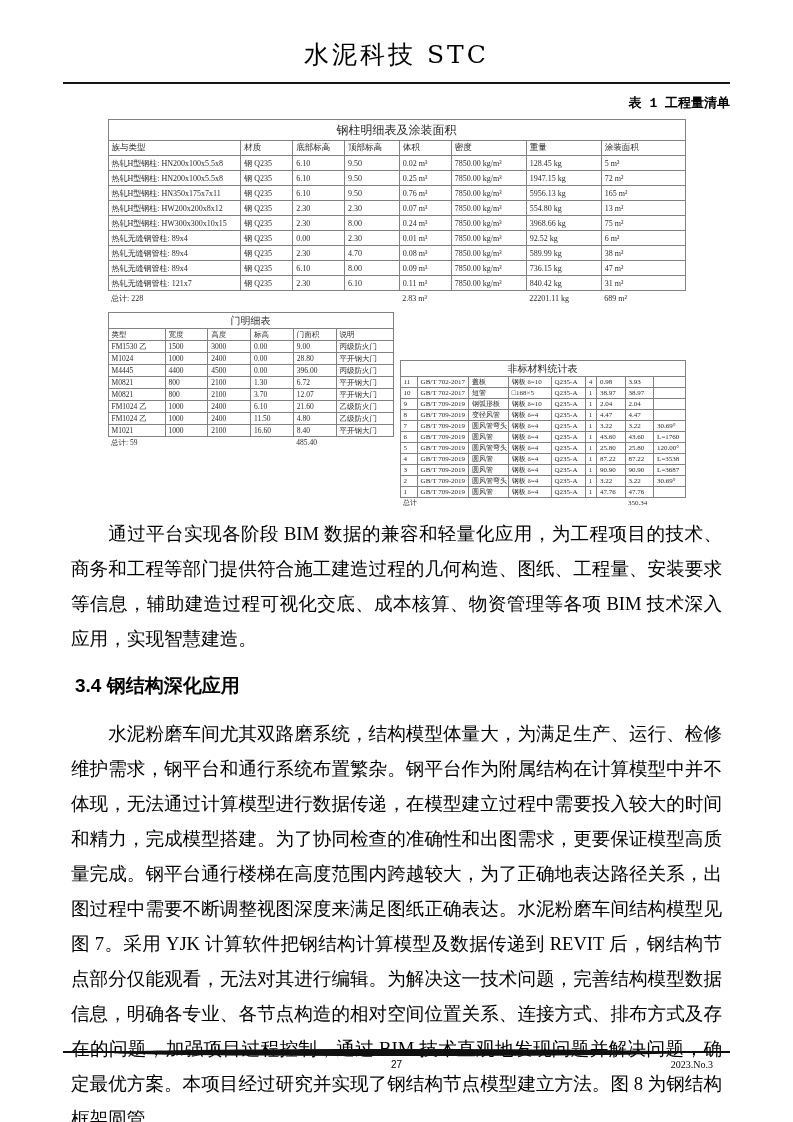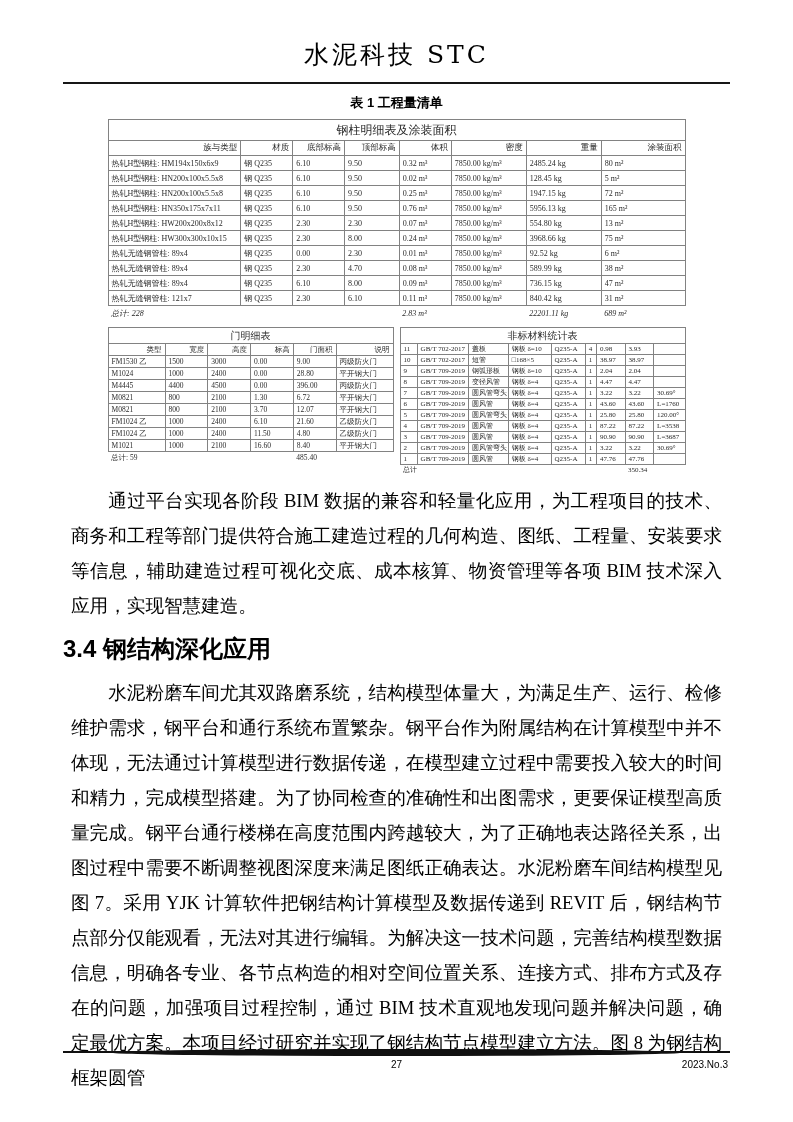--- a/index.html
+++ b/index.html
@@ -9,63 +9,63 @@
     position:relative;overflow:hidden;
   }
   .page{padding:0 63px;box-sizing:border-box;}
 
   .journal-title{
     margin-top:38px;text-align:center;font-size:25px;letter-spacing:3px;
     font-family:"DejaVu Serif", serif;
   }
   .header-rule{margin-top:11px;border-top:2px solid #161616;}
   .table-caption{
-    margin-top:10px;text-align:center;font-weight:bold;font-size:13px;
-    font-family:Liberation Sans, sans-serif;
+    margin-top:10px;text-align:right;font-weight:bold;font-size:13px;
+    font-family:Liberation Mono, monospace;
   }
 
   .tables{width:578px;margin:7px auto 0;color:#2a2a2a;}
   table{border-collapse:collapse;table-layout:fixed;width:100%;}
   th,td{
     border:1px solid #828282;padding:0 3px;font-weight:normal;
     overflow:hidden;white-space:nowrap;text-align:left;
   }
   th.title{text-align:center;font-size:12px;height:20px;}
-  tr.cols th{text-align:right;}
+  tr.cols th{text-align:left;}
   tfoot td{border:none;}
 
   .steel{font-size:8px;}
   .steel tr.cols th{height:14px;font-size:8.5px;}
   .steel td{height:14px;}
-  .steel tfoot td{height:14px;font-style:italic;}
+  .steel tfoot td{height:14px;}
 
   .sub-tables{display:flex;gap:6px;margin-top:7px;align-items:flex-start;}
   .door,.material{width:286px;}
   .door{font-size:7.5px;}
   .door th.title,.material th.title{font-size:10px;height:15px;}
   .door tr.cols th{height:11px;}
   .door td{height:11px;}
-  .material{font-size:7px;}
+  .material{font-size:7px;margin-top:48px;}
   .material td{height:10px;}
 
   .body-text{margin-top:5px;font-size:18.6px;line-height:35px;text-align:justify;}
   .para{margin:8px;text-indent:2em;}
   .section-heading{
-    margin:0;font-size:24px;font-weight:bold;line-height:36px;
+    margin:12px;font-size:19px;font-weight:bold;line-height:36px;
     font-family:"Liberation Sans", sans-serif;text-align:left;
   }
 
   .footer{position:absolute;left:63px;right:63px;top:1049px;}
   .footer-bar{position:relative;height:8px;}
   .footer-bar .line{position:absolute;top:2px;left:0;right:0;height:2px;background:#101010;}
   .footer-bar .lens{position:absolute;top:0;left:7%;right:7%;height:7px;background:#101010;border-radius:50%;}
   .footer-row{position:relative;margin-top:2px;height:16px;
     font-family:"Liberation Sans", sans-serif;font-size:10px;}
   .page-num{display:block;text-align:center;}
-  .issue{position:absolute;right:2px;top:0;}
+  .issue{position:absolute;right:17px;top:0;font-family:Liberation Serif, serif;}
 </style>
 </head>
 <body>
 
 <div class="page">
 
   <div class="journal-title">水泥科技 STC</div>
   <div class="header-rule"></div>
   <div class="table-caption">表 1 工程量清单</div>
 
@@ -93,30 +93,20 @@
             <th>底部标高</th>
             <th>顶部标高</th>
             <th>体积</th>
             <th>密度</th>
             <th>重量</th>
             <th>涂装面积</th>
           </tr>
       </thead>
       <tbody>
 
-          <tr>
-            <td>热轧H型钢柱: HM194x150x6x9</td>
-            <td>钢 Q235</td>
-            <td>6.10</td>
-            <td>9.50</td>
-            <td>0.32 m³</td>
-            <td>7850.00 kg/m³</td>
-            <td>2485.24 kg</td>
-            <td>80 m²</td>
-          </tr>
 
           <tr>
             <td>热轧H型钢柱: HN200x100x5.5x8</td>
             <td>钢 Q235</td>
             <td>6.10</td>
             <td>9.50</td>
             <td>0.02 m³</td>
             <td>7850.00 kg/m³</td>
             <td>128.45 kg</td>
             <td>5 m²</td>

